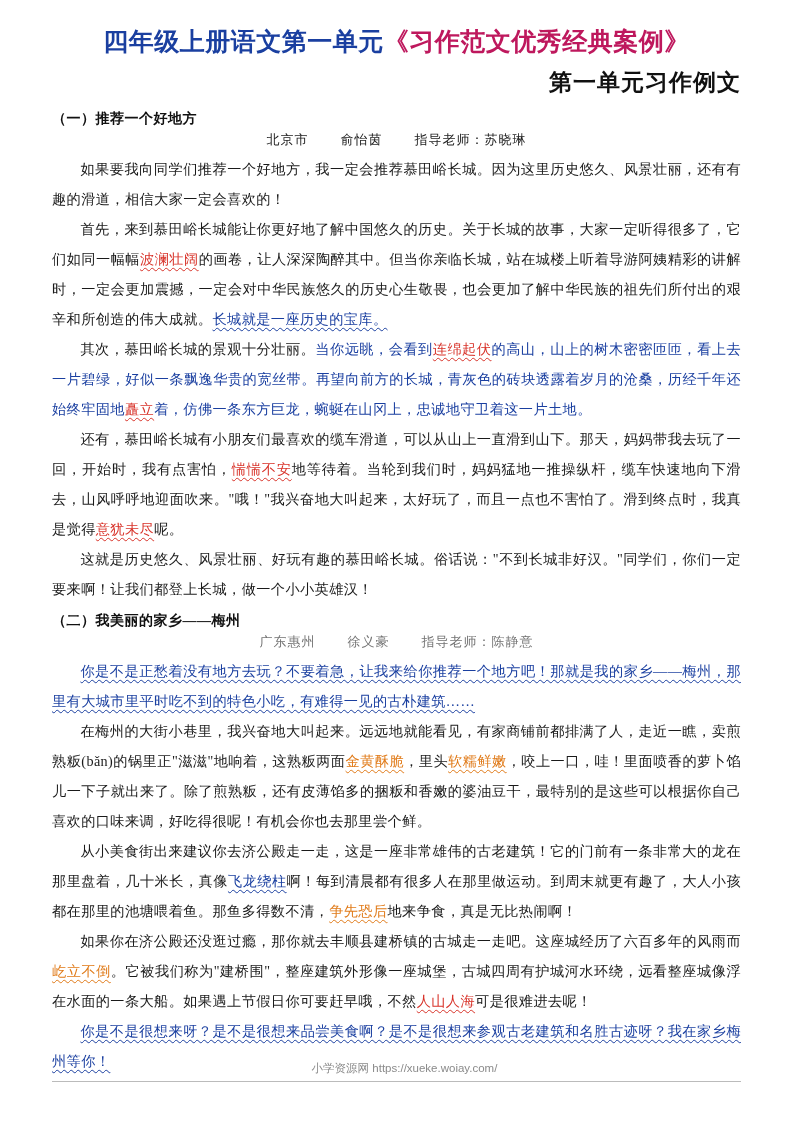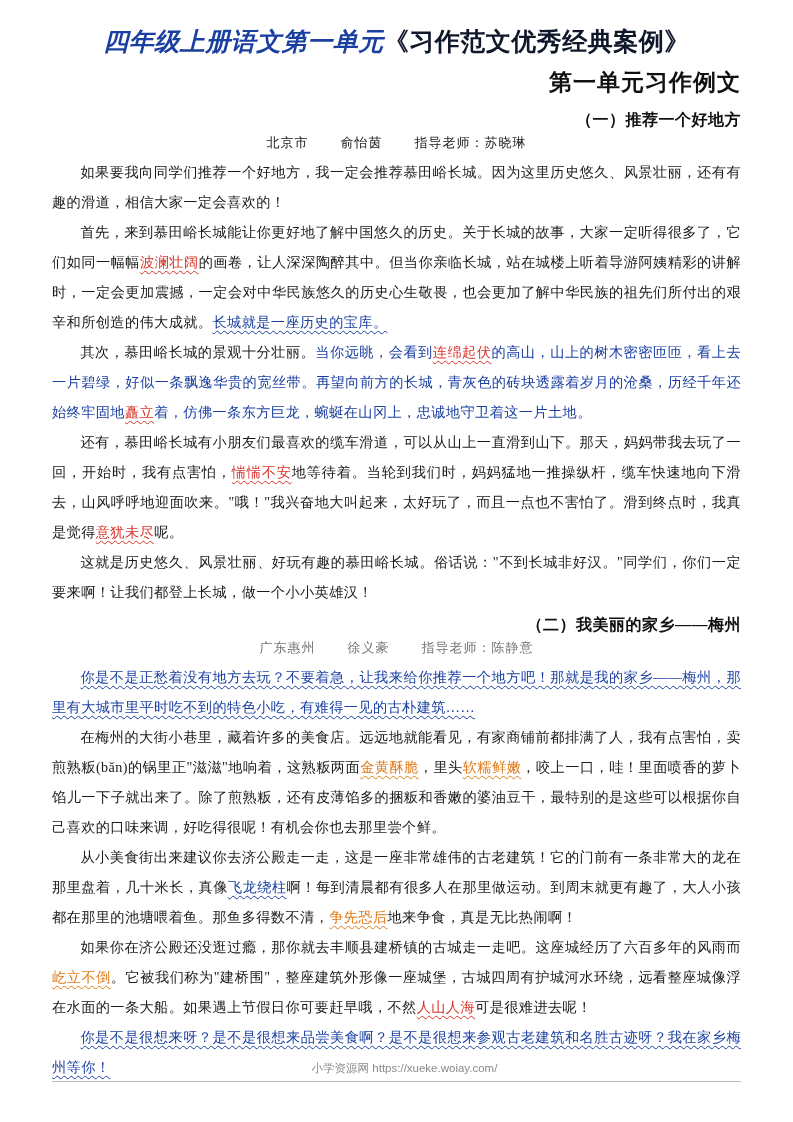--- a/index.html
+++ b/index.html
@@ -27,37 +27,36 @@
     text-align: center;
     font-size: 25px;
     font-weight: bold;
     letter-spacing: 0.5px;
     line-height: 1.25;
     margin: 4px 0 2px 0;
     white-space: nowrap;
   }
   .main-title .blue {
     color: #1a3fa0;
-    font-style: italic;
   }
   .main-title .red {
-    color: #0f172a;
+    color: #be185d;
   }
   .sub-title {
     text-align: right;
     font-size: 23px;
     font-weight: bold;
     color: #111111;
     margin: 10px 0 12px 0;
     letter-spacing: 1px;
   }
   
   .sec-head {
-    text-align: right;
-    font-size: 16px;
+    text-align: left;
+    font-size: 14px;
     font-weight: bold;
     color: #111;
     margin: 8px 0 3px 0;
     letter-spacing: 0.5px;
   }
   .byline {
     text-align: center;
     font-size: 13px;
     margin: 1px 0 5px 0;
     letter-spacing: 1px;
@@ -147,21 +146,21 @@
   </div>
 
   <div>
     <div class="sec-head">（二）我美丽的家乡——梅州</div>
     <div class="byline blue">
       <span>广东惠州</span><span>徐义豪</span><span>指导老师：陈静意</span>
     </div>
 
     <p class="para"><span class="blu wave blu">你是不是正愁着没有地方去玩？不要着急，让我来给你推荐一个地方吧！那就是我的家乡——梅州，那里有大城市里平时吃不到的特色小吃，有难得一见的古朴建筑……</span></p>
 
-    <p class="para"><span class="blk">在梅州的大街小巷里，藏着许多的美食店。远远地就能看见，有家商铺前都排满了人，我有点害怕，卖煎熟粄(bǎn)的锅里正"滋滋"地响着，这熟粄两面</span><span class="org wave org">金黄酥脆</span><span class="blk">，里头</span><span class="org wave org">软糯鲜嫩</span><span class="blk">，咬上一口，哇！里面喷香的萝卜馅儿一下子就出来了。除了煎熟粄，还有皮薄馅多的捆粄和香嫩的婆油豆干，最特别的是这些可以根据你自己喜欢的口味来调，好吃得很呢！有机会你也去那里尝个鲜。</span></p>
+    <p class="para"><span class="blk">在梅州的大街小巷里，我兴奋地大叫起来。远远地就能看见，有家商铺前都排满了人，走近一瞧，卖煎熟粄(bǎn)的锅里正"滋滋"地响着，这熟粄两面</span><span class="org wave org">金黄酥脆</span><span class="blk">，里头</span><span class="org wave org">软糯鲜嫩</span><span class="blk">，咬上一口，哇！里面喷香的萝卜馅儿一下子就出来了。除了煎熟粄，还有皮薄馅多的捆粄和香嫩的婆油豆干，最特别的是这些可以根据你自己喜欢的口味来调，好吃得很呢！有机会你也去那里尝个鲜。</span></p>
 
     <p class="para"><span class="blk">从小美食街出来建议你去济公殿走一走，这是一座非常雄伟的古老建筑！它的门前有一条非常大的龙在那里盘着，几十米长，真像</span><span class="blu wave blu">飞龙绕柱</span><span class="blk">啊！每到清晨都有很多人在那里做运动。到周末就更有趣了，大人小孩都在那里的池塘喂着鱼。那鱼多得数不清，</span><span class="org wave org">争先恐后</span><span class="blk">地来争食，真是无比热闹啊！</span></p>
 
     <p class="para"><span class="blk">如果你在济公殿还没逛过瘾，那你就去丰顺县建桥镇的古城走一走吧。这座城经历了六百多年的风雨而</span><span class="org wave org">屹立不倒</span><span class="blk">。它被我们称为"建桥围"，整座建筑外形像一座城堡，古城四周有护城河水环绕，远看整座城像浮在水面的一条大船。如果遇上节假日你可要赶早哦，不然</span><span class="red wave red">人山人海</span><span class="blk">可是很难进去呢！</span></p>
 
     <p class="para"><span class="blu wave blu">你是不是很想来呀？是不是很想来品尝美食啊？是不是很想来参观古老建筑和名胜古迹呀？我在家乡梅州等你！</span></p>
   </div>
 
   <div class="watermark">小学资源网 https://xueke.woiay.com/</div>
   <div class="rule"></div>

